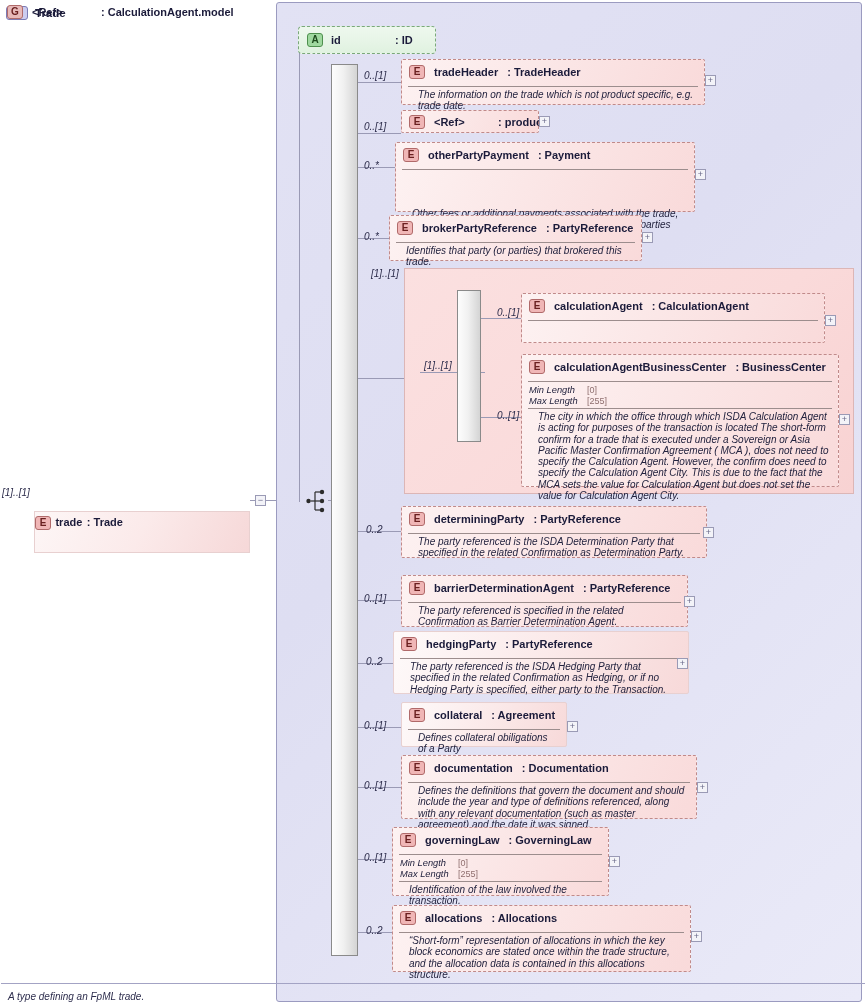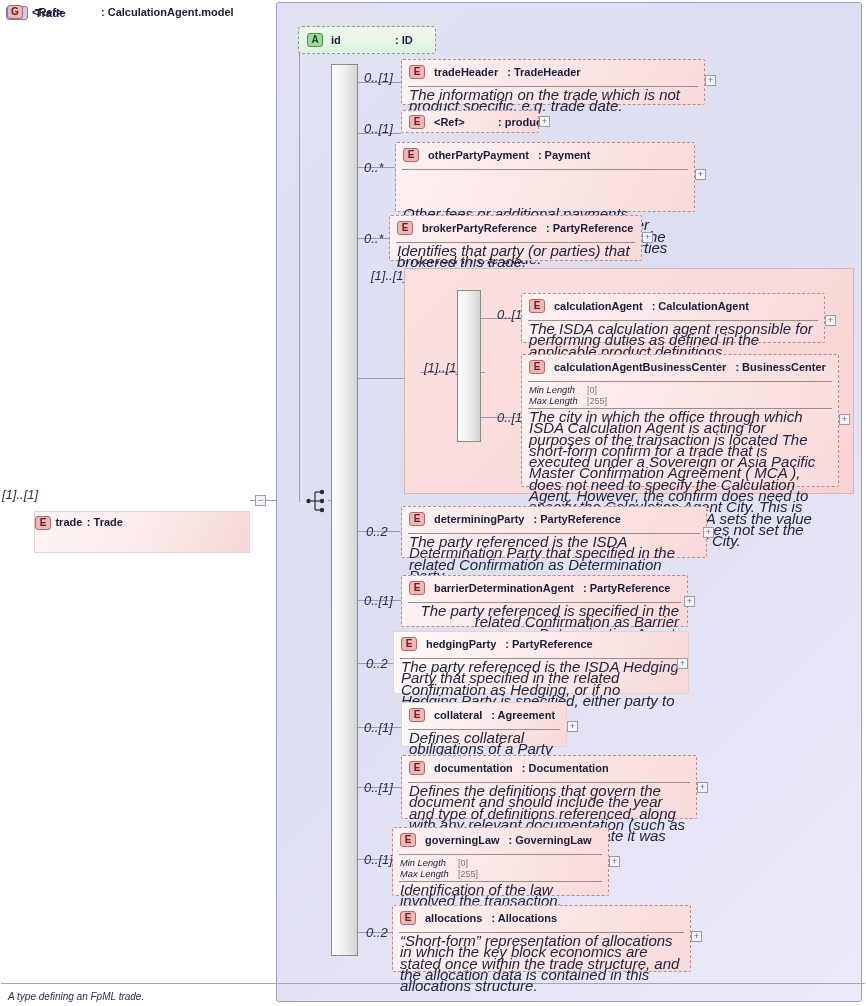--- a/index.html
+++ b/index.html
@@ -119,22 +119,22 @@
   }
   .card .hdr{
     position:absolute;left:7px;top:5px;
     display:flex;align-items:center;gap:9px;
   }
   .card .sep{
     position:absolute;left:6px;right:6px;
     height:0;border-top:1px solid #9c8d8d;
   }
   .card .doc{
-    position:absolute;left:7px;right:8px;
-    font-size:15px;line-height:11.3px;
+    position:absolute;left:16px;right:8px;
+    font-size:10px;line-height:11.3px;
     font-style:italic;color:#23233f;
   }
   .card .facets{
     position:absolute;left:7px;
     font-size:9.3px;line-height:11.3px;
     font-style:italic;color:#23233f;
   }
   .facets .frow{display:flex;}
   .facets .fk{width:58px;}
   .facets .fv{color:#8f6f6f;font-style:normal;font-size:9px;}
@@ -147,21 +147,21 @@
     border:1px solid #9a9ab5;
     box-sizing:border-box;
     font-size:9px;line-height:9px;text-align:center;
     color:#6a6a8a;
     font-family:"Liberation Sans",sans-serif;
   }
 
   
   .card-lbl{
     position:absolute;
-    font-size:13px;font-style:italic;color:#2b2b4a;
+    font-size:10px;font-style:italic;color:#2b2b4a;
     white-space:nowrap;
   }
 
   
   #grp-panel{
     position:absolute;left:404px;top:268px;
     width:450px;height:226px;
     background:linear-gradient(135deg,#fbe0e0 0%,#fadada 60%,#f8d2d2 100%);
     border:1px solid #dcb6b6;
     box-sizing:border-box;
@@ -327,21 +327,20 @@
   <div class="hline" style="left:481px;top:417px;width:40px;"></div>
 
   <div class="card-lbl" style="left:497px;top:307px;">0..[1]</div>
   <div class="card" style="left:521px;top:293px;width:304px;height:50px;">
     <div class="hdr">
       <span class="badge badge-e">E</span>
       <span class="nm">calculationAgent</span>
       <span class="ty">: CalculationAgent</span>
     </div>
     <div class="sep" style="top:26px;"></div>
-    <div class="doc" style="top:29px;">The ISDA calculation agent responsible for performing duties as defined in the applicable product definitions.</div>
   </div>
   <div class="plus" style="left:825px;top:315px;">+</div>
 
   <div class="card-lbl" style="left:497px;top:410px;">0..[1]</div>
   <div class="card" style="left:521px;top:354px;width:318px;height:133px;">
     <div class="hdr">
       <span class="badge badge-e">E</span>
       <span class="nm">calculationAgentBusinessCenter</span>
       <span class="ty">: BusinessCenter</span>
     </div>
@@ -374,21 +373,21 @@
   <div class="plus" style="left:703px;top:527px;">+</div>
 
   <div class="card-lbl" style="left:364px;top:593px;">0..[1]</div>
   <div class="card" style="left:401px;top:575px;width:287px;height:52px;">
     <div class="hdr">
       <span class="badge badge-e">E</span>
       <span class="nm">barrierDeterminationAgent</span>
       <span class="ty">: PartyReference</span>
     </div>
     <div class="sep" style="top:26px;"></div>
-    <div class="doc" style="top:29px;text-align:right;">The party referenced is specified in the related Confirmation as Barrier Determination Agent.</div>
+    <div class="doc" style="top:29px;">The party referenced is specified in the related Confirmation as Barrier Determination Agent.</div>
   </div>
   <div class="plus" style="left:684px;top:596px;">+</div>
 
   <div class="card-lbl" style="left:366px;top:656px;">0..2</div>
   <div class="card solid" style="left:393px;top:631px;width:296px;height:63px;">
     <div class="hdr">
       <span class="badge badge-e">E</span>
       <span class="nm">hedgingParty</span>
       <span class="ty">: PartyReference</span>
     </div>

